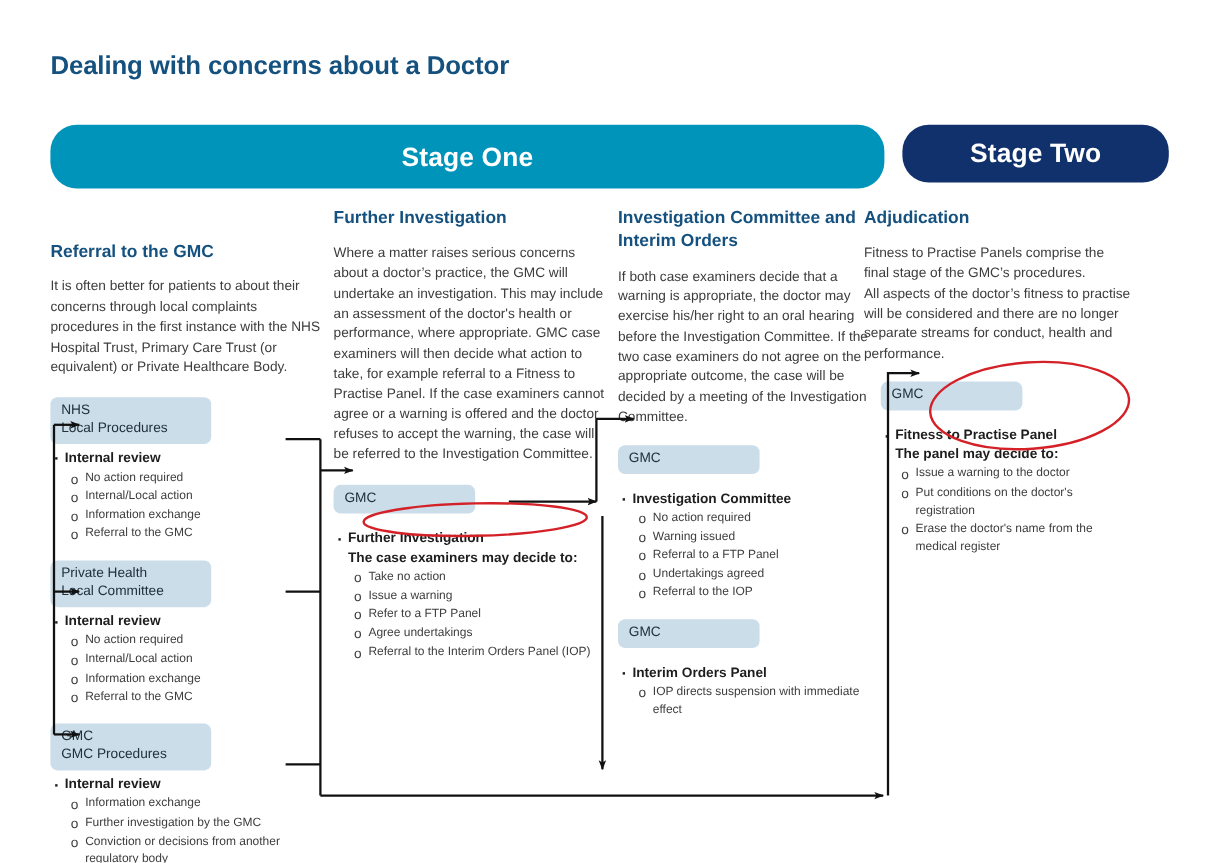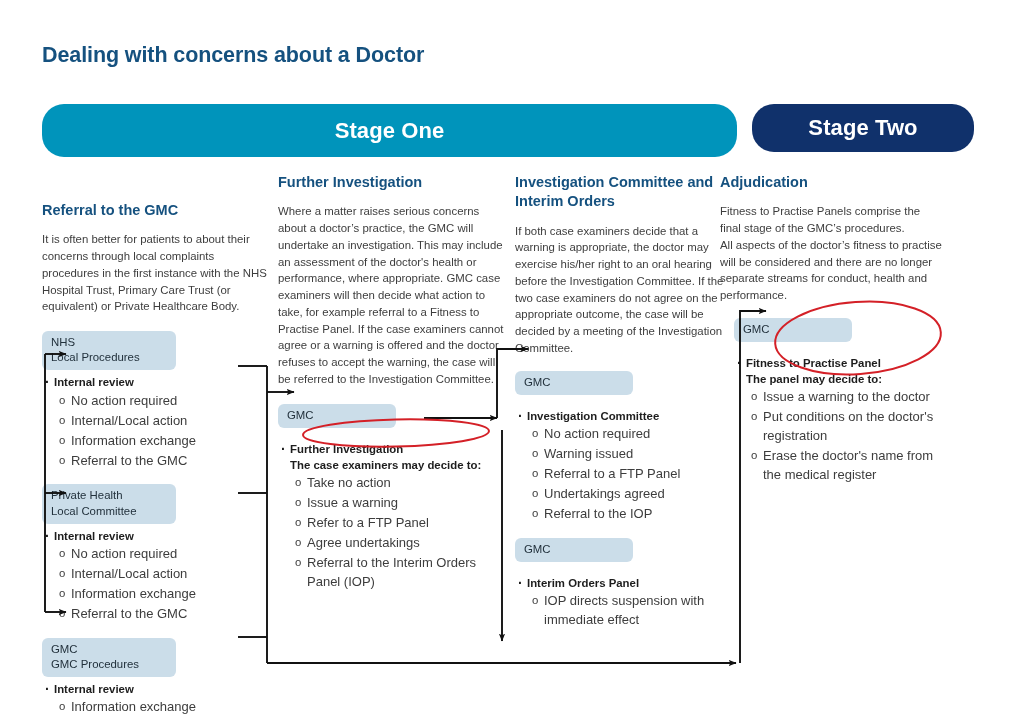--- a/index.html
+++ b/index.html
@@ -113,21 +113,21 @@
     color:#1d1d1d;
     line-height:1.42;
     margin:0 0 0 12px;
   }
   ul.olist {
     list-style:none;
     margin:0 0 0 17px;
     padding:0;
   }
   ul.olist li {
-    font-size:13px;
+    font-size:10px;
     line-height:1.46;
     color:#3d3d3d;
     position:relative;
     padding-left:12px;
     margin-top:1px;
   }
   ul.olist li::before {
     content:"o";
     position:absolute; left:0; top:0;
     font-size:11.4px; color:#3d3d3d;

